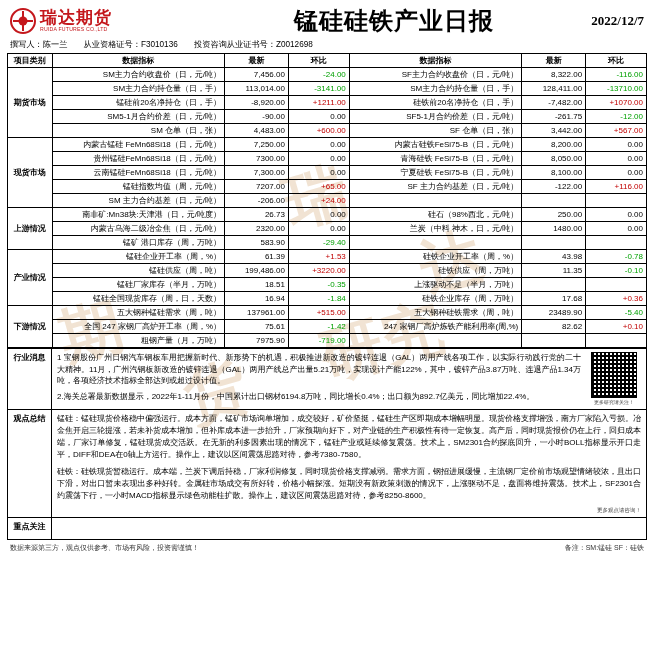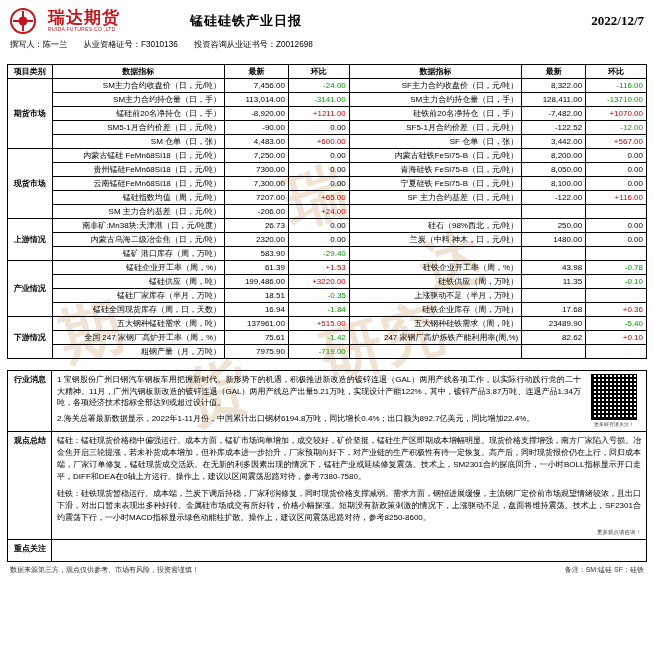--- a/index.html
+++ b/index.html
@@ -16,35 +16,35 @@
   }
   .page { position: relative; width: 654px; height: 666px; }
 
   
   .header {
     display: flex;
     align-items: center;
     padding: 6px 10px 2px 10px;
     height: 38px;
   }
-  .logo-wrap { display:flex; align-items:center; gap:12px; width:180px;}
+  .logo-wrap { display:flex; align-items:center; gap:4px; width:180px;}
   .logo-mark {
     width: 26px; height: 26px; flex: none;
     position: relative;
   }
   .logo-mark svg { display:block; }
   .logo-text { line-height: 1.05; }
   .logo-cn {
     font-size: 17px; font-weight: bold; color: #c4171c; letter-spacing: 1px;
     font-family: "Liberation Serif", serif;
   }
   .logo-en { font-size: 5.2px; color: #c4171c; letter-spacing: .2px; }
   .doc-title {
-    flex: 1; text-align: left;
-    font-size: 13px; font-weight: bold; letter-spacing: 1px;
+    flex: 1; text-align: right;
+    font-size: 24px; font-weight: bold; letter-spacing: 1px;
     font-family: Liberation Mono, monospace;
   }
   .doc-date {
     width: 150px; text-align: right;
     font-size: 13px; font-weight: bold;
     font-family: "Liberation Serif", serif;
   }
   .byline {
     padding: 1px 10px 3px 10px;
     font-size: 8.2px;
@@ -71,21 +71,21 @@
   .wm1 { font-size: 62px; left: 285px; top: 5px; }
   .wm2 { font-size: 62px; left: 420px; top: 70px; }
   .wm3 { font-size: 62px; left: 60px; top: 140px; }
   .wm4 { font-size: 62px; left: 185px; top: 200px; }
   .wm5 { font-size: 62px; left: 320px; top: 150px; }
 
   
   table.main {
     border-collapse: collapse;
     width: 640px;
-    margin: 11px 7px;
+    margin: 0 7px;
     table-layout: fixed;
     position: relative;
     z-index: 10;
   }
   table.main td, table.main th {
     border: 1px solid #000;
     padding: 1px 3px;
     font-size: 8px;
     height: 14px;
     vertical-align: middle;
@@ -129,21 +129,21 @@
   }
   table.bottom td {
     border: 1px solid #000;
     vertical-align: top;
     padding: 3px 5px;
     font-size: 8px;
   }
   td.blabel {
     width: 44px;
     background: transparent;
-    text-align: right;
+    text-align: center;
     font-weight: bold;
     font-size: 8.5px;
     vertical-align: middle;
     padding: 2px;
     font-family: Liberation Serif, serif;
   }
   .news-p { line-height: 1.45; margin: 0 0 4px 0; text-align: justify; }
   .news-body { position: relative; }
   .qr-box {
     float: right;
@@ -260,21 +260,21 @@
           <td class="chg up">+1211.00</td>
           <td class="nm">硅铁前20名净持仓（日，手）</td>
           <td class="val">-7,482.00</td>
           <td class="chg up">+1070.00</td>
         </tr>
         <tr>
           <td class="nm">SM5-1月合约价差（日，元/吨）</td>
           <td class="val">-90.00</td>
           <td class="chg zero">0.00</td>
           <td class="nm">SF5-1月合约价差（日，元/吨）</td>
-          <td class="val">-122.52</td>
+          <td class="val">-261.75</td>
           <td class="chg down">-12.00</td>
         </tr>
         <tr>
           <td class="nm">SM 仓单（日，张）</td>
           <td class="val">4,483.00</td>
           <td class="chg up">+600.00</td>
           <td class="nm">SF 仓单（日，张）</td>
           <td class="val">3,442.00</td>
           <td class="chg up">+567.00</td>
         </tr>

